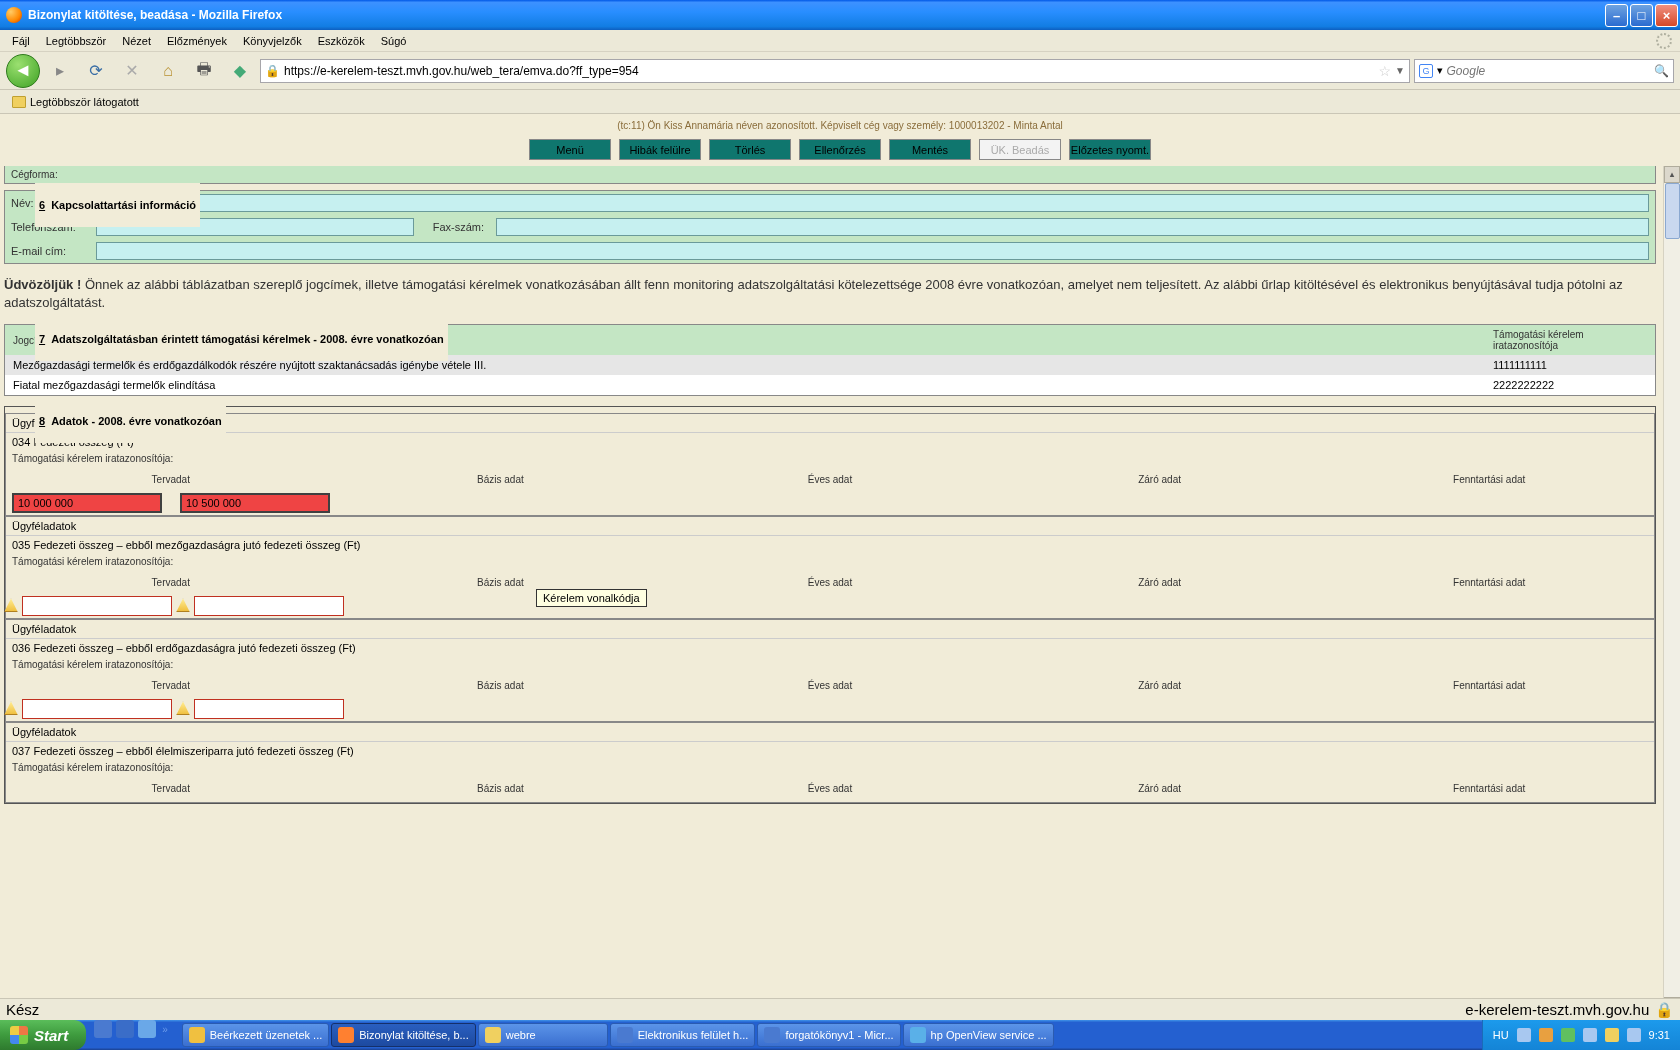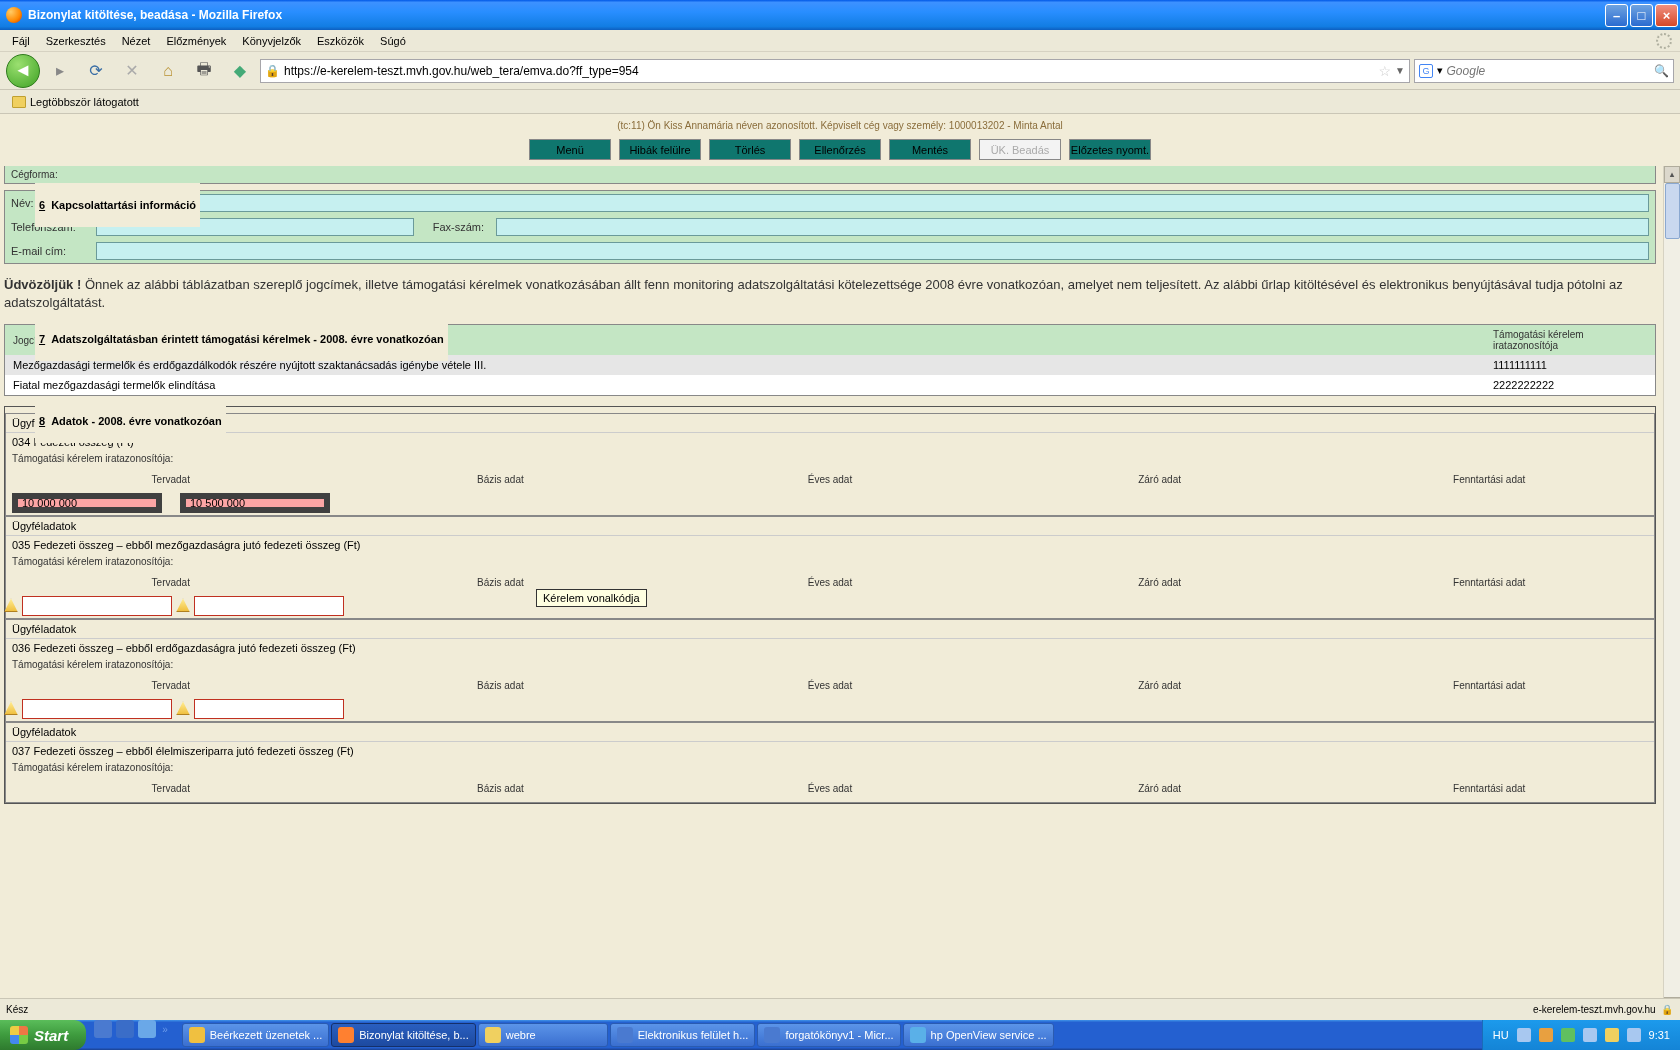--- a/index.html
+++ b/index.html
@@ -76,27 +76,27 @@
 .sec7 .row.alt td { background: #fff; }
 
 .sec8 { border: 1px solid #555; margin-bottom: 10px; position: relative; padding-top: 6px; }
 .block { border: 1px solid #888; margin: 0; }
 .block .title { padding: 3px 6px; font-size: 11px; border-bottom: 1px solid #ccc; }
 .block .subtitle { padding: 3px 6px; font-size: 11px; }
 .block .note { padding: 2px 6px; font-size: 10px; color: #333; }
 .block .cols { display: flex; padding: 8px 0; }
 .block .col { flex: 1; text-align: center; font-size: 10px; color: #333; }
 .block .inputs { display: flex; padding: 0; gap: 12px; }
-.block .inputs input { width: 150px; height: 20px; background: #fca5a5; border: 6px solid #404040; font-size: 11px; padding: 0 4px; margin: 0 0 2px 6px; }
+.block .inputs input { width: 150px; height: 20px; background: #ef4444; border: 2px solid #404040; font-size: 11px; padding: 0 4px; margin: 0 0 2px 6px; }
 .block .inputs input.err { border: 1.5px solid #c03020; background: #fff; }
 .block .inputs .warn { display: inline-flex; width: 14px; height: 14px; background: linear-gradient(#ffeb90, #f0c040); border: 1px solid #b08020; align-items: center; justify-content: center; font-size: 9px; color: #803010; position: relative; top: 2px; clip-path: polygon(50% 0, 100% 100%, 0 100%); }
 .tooltip { position: absolute; background: #ffffe1; border: 1px solid #333; padding: 2px 6px; font-size: 11px; z-index: 50; }
 
 
-.statusbar { position: absolute; bottom: 30px; left: 0; right: 0; height: 22px; background: #ece9d8; border-top: 1px solid #cac6b6; display: flex; align-items: center; padding: 0 6px; font-size: 10px; }
+.statusbar { position: absolute; bottom: 30px; left: 0; right: 0; height: 22px; background: #ece9d8; border-top: 1px solid #cac6b6; display: flex; align-items: center; padding: 0 6px; font-size: 15px; }
 .statusbar .right { margin-left: auto; display: flex; align-items: center; gap: 6px; }
 .statusbar .lock2 { color: #c0a030; }
 
 
 .taskbar { position: absolute; bottom: 0; left: 0; right: 0; height: 30px; background: linear-gradient(to bottom, #3f93e8 0%, #2460d0 8%, #2460d0 92%, #1a4090 100%); display: flex; align-items: flex-start; }
 .start { height: 30px; padding: 0 18px 0 10px; background: linear-gradient(to bottom, #5abd5a 0%, #3e9b3e 50%, #2e7a2e 100%); border-radius: 0 12px 12px 0; color: #fff; font-weight: bold; font-style: italic; font-size: 15px; display: flex; align-items: center; gap: 6px; }
 .start .logo { width: 18px; height: 18px; background: conic-gradient(#e74 0 90deg, #7c4 90deg 180deg, #48e 180deg 270deg, #ec4 270deg 360deg); border-radius: 3px; }
 .qlaunch { display: flex; gap: 4px; padding: 0 8px; align-items: center; }
 .qlaunch .qi { width: 18px; height: 18px; background: #4a7ad0; border-radius: 3px; }
 .qlaunch .sep { color: #6a9aea; font-size: 10px; padding: 0 2px; }
@@ -115,21 +115,21 @@
   <div class="title">Bizonylat kitöltése, beadása - Mozilla Firefox</div>
   <div class="winbtns">
     <div class="winbtn min">–</div>
     <div class="winbtn max">□</div>
     <div class="winbtn close">×</div>
   </div>
 </div>
 
 <div class="menubar">
   <span>Fájl</span>
-  <span>Szerkesztés</span>
+  <span>Legtöbbször</span>
   <span>Nézet</span>
   <span>Előzmények</span>
   <span>Könyvjelzők</span>
   <span>Eszközök</span>
   <span>Súgó</span>
   <div class="throbber"></div>
 </div>
 
 <div class="navbar">
   <div class="navbtn back">◄</div>

